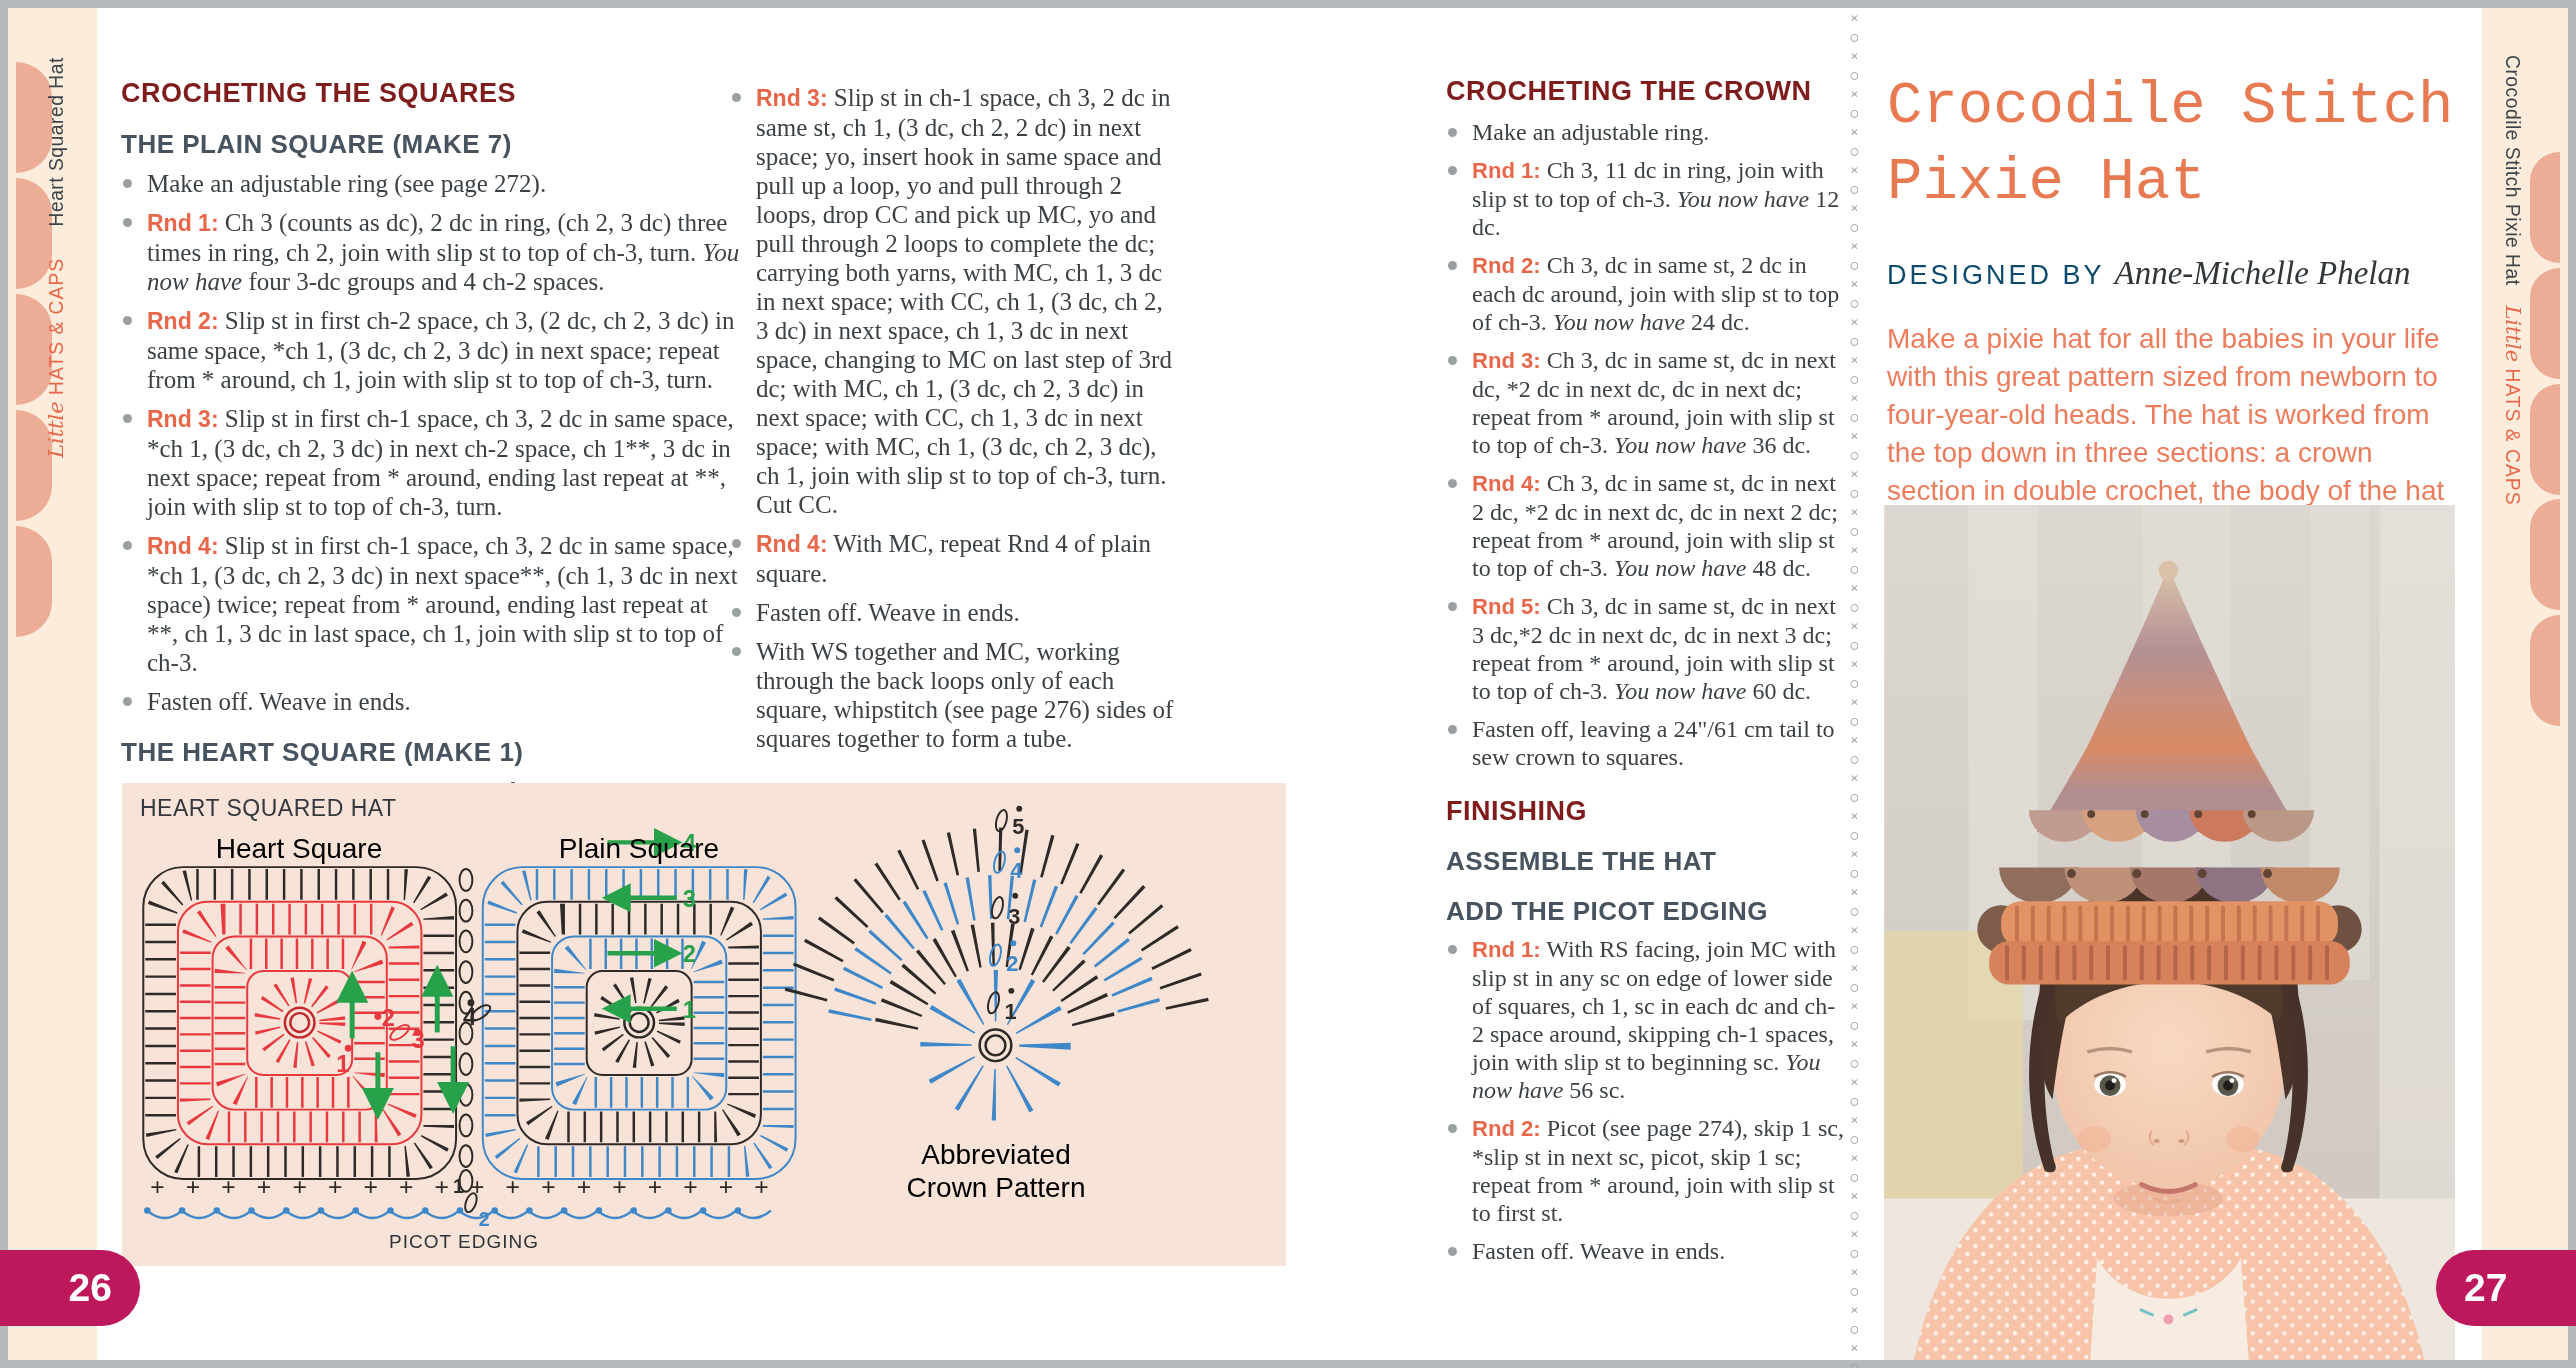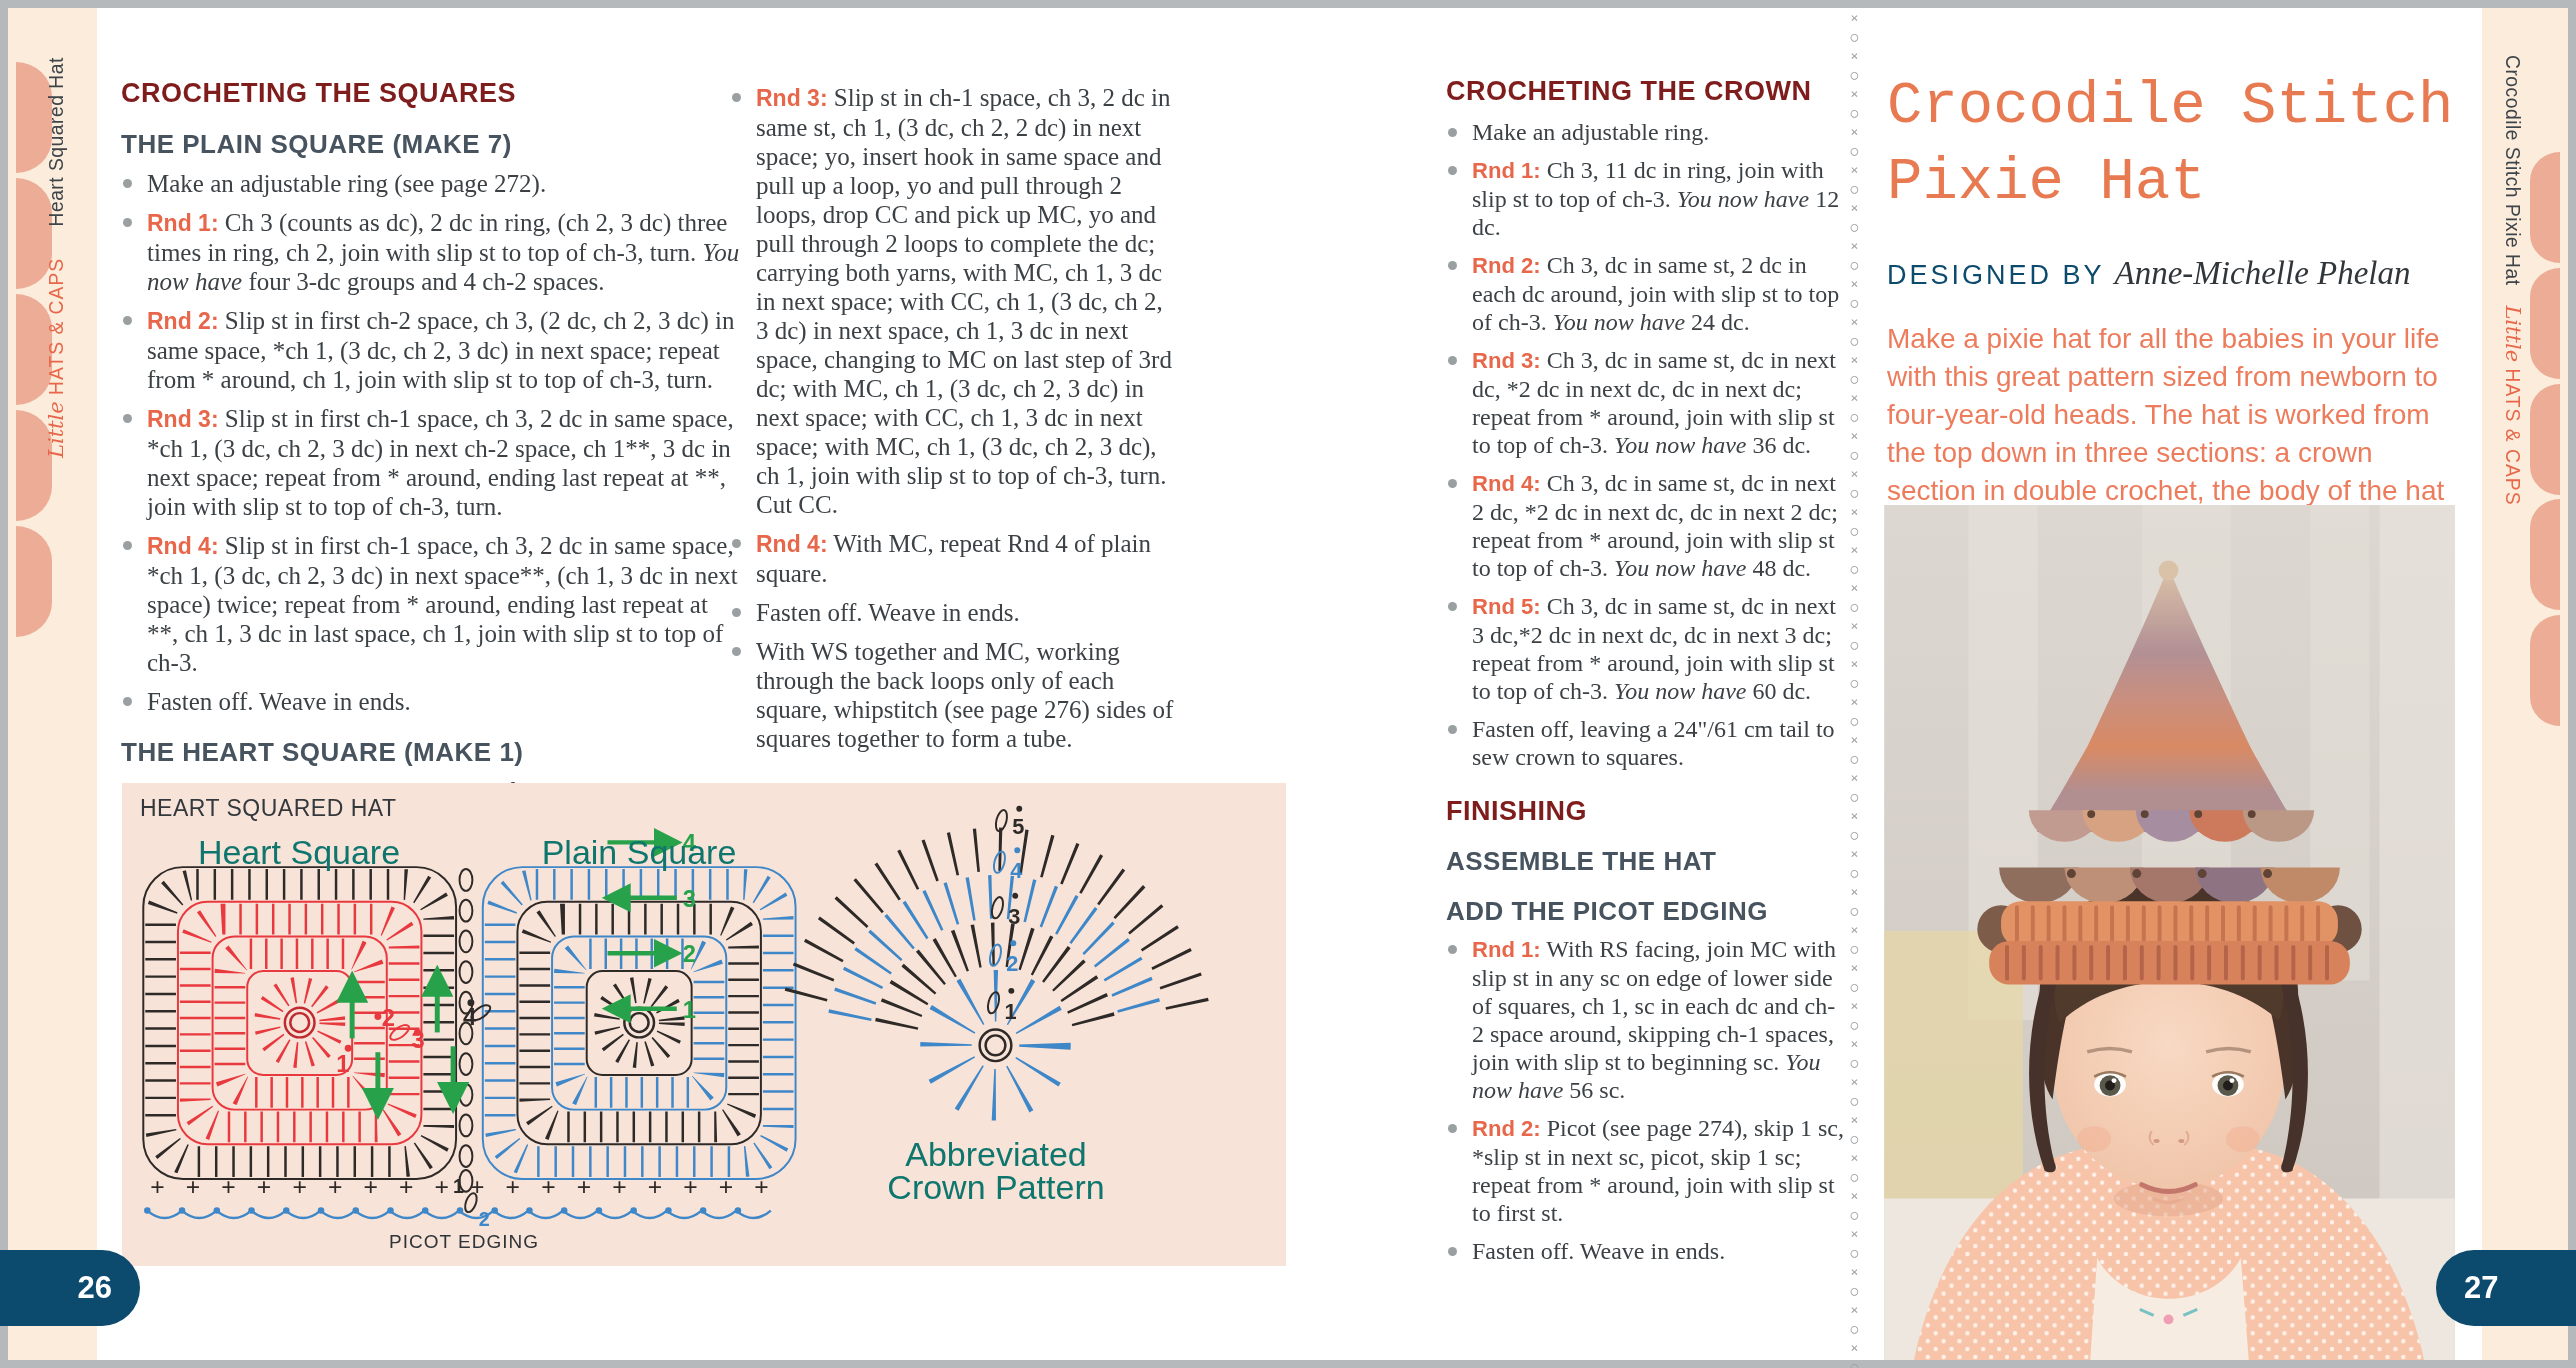--- a/index.html
+++ b/index.html
@@ -13,22 +13,22 @@
   .scallop{position:absolute;width:36px;height:111px;background:#ecac96;}
   .scallop.l{left:8px;border-radius:0 57px 57px 0 / 0 55px 55px 0;}
   .scallop.r{right:8px;border-radius:57px 0 0 57px / 55px 0 0 55px;width:30px;}
   .vtext{position:absolute;white-space:nowrap;font-family:"Liberation Sans",sans-serif;font-size:19.3px;}
   #vt-left{left:44px;top:458px;transform:rotate(-90deg);transform-origin:left top;}
   #vt-right{left:2525px;top:55px;transform:rotate(90deg);transform-origin:left top;}
   .vt-script{font-family:"DejaVu Serif",serif;font-style:italic;font-size:21px;color:#e8674a;}
   .vt-caps{color:#e8674a;letter-spacing:1px;}
   .vt-dark{color:#3d444a;letter-spacing:0.5px;}
   
-  .pill{position:absolute;top:1250px;height:76px;width:112px;background:#0c4a6e;color:#fff;
-        font-family:"Liberation Sans",sans-serif;font-weight:bold;font-size:31px;
+  .pill{position:absolute;top:1250px;height:76px;width:112px;background:#be185d;color:#fff;
+        font-family:"Liberation Sans",sans-serif;font-weight:bold;font-size:39px;
         display:flex;align-items:center;}
   #pill-26{left:0;border-radius:0 40px 40px 0;justify-content:flex-end;padding-right:28px;}
   #pill-27{right:0;border-radius:40px 0 0 40px;justify-content:flex-start;padding-left:28px;}
   
   #divider{left:1847px;top:10px;height:1351px;writing-mode:vertical-rl;text-orientation:upright;
            font-family:"DejaVu Sans Mono",monospace;font-size:13px;letter-spacing:4px;color:#9aa0a5;}
   
   .col{position:absolute;color:#3b4145;}
   #col1{left:121px;top:79px;width:619px;font-size:25px;line-height:29px;}
   #col2{left:730px;top:83px;width:448px;font-size:25px;line-height:29px;}
@@ -47,21 +47,21 @@
   .title{font-family:Liberation Mono, monospace;font-size:59px;line-height:76px;color:#e87a52;}
   .byline{margin-top:34px;}
   .by-caps{font-family:"Liberation Sans",sans-serif;font-size:27px;letter-spacing:3px;color:#0c4a6e;}
   .by-name{font-family:"Liberation Serif",serif;font-style:italic;font-size:33px;color:#30363a;}
   .intro{margin-top:28px;font-family:"Liberation Sans",sans-serif;font-size:28px;line-height:38px;color:#ec7c5c;}
   
   #diagram{left:122px;top:783px;width:1164px;height:483px;background:#f8e3d8;}
   #diagram .dg-title{position:absolute;left:18px;top:12px;font-family:"Liberation Sans",sans-serif;
         font-size:23px;color:#33383c;letter-spacing:0.5px;}
   .dg-label{position:absolute;width:238px;text-align:center;font-family:"Liberation Sans",sans-serif;
-        font-size:34px;color:#0f766e;}
+        font-size:28px;color:#000000;}
   #dg-heart-label{left:58px;top:50px;}
   #dg-plain-label{left:398px;top:50px;}
   #dg-crown-label{left:755px;top:355px;line-height:33px;}
   #dg-picot-label{left:223px;top:448px;font-size:19px;letter-spacing:1px;color:#2f3438;}
   #dg-svg{position:absolute;left:0;top:0;}
   
   #photo{left:1884px;top:505px;width:571px;height:855px;overflow:hidden;}
 </style>
 </head>
 <body>

